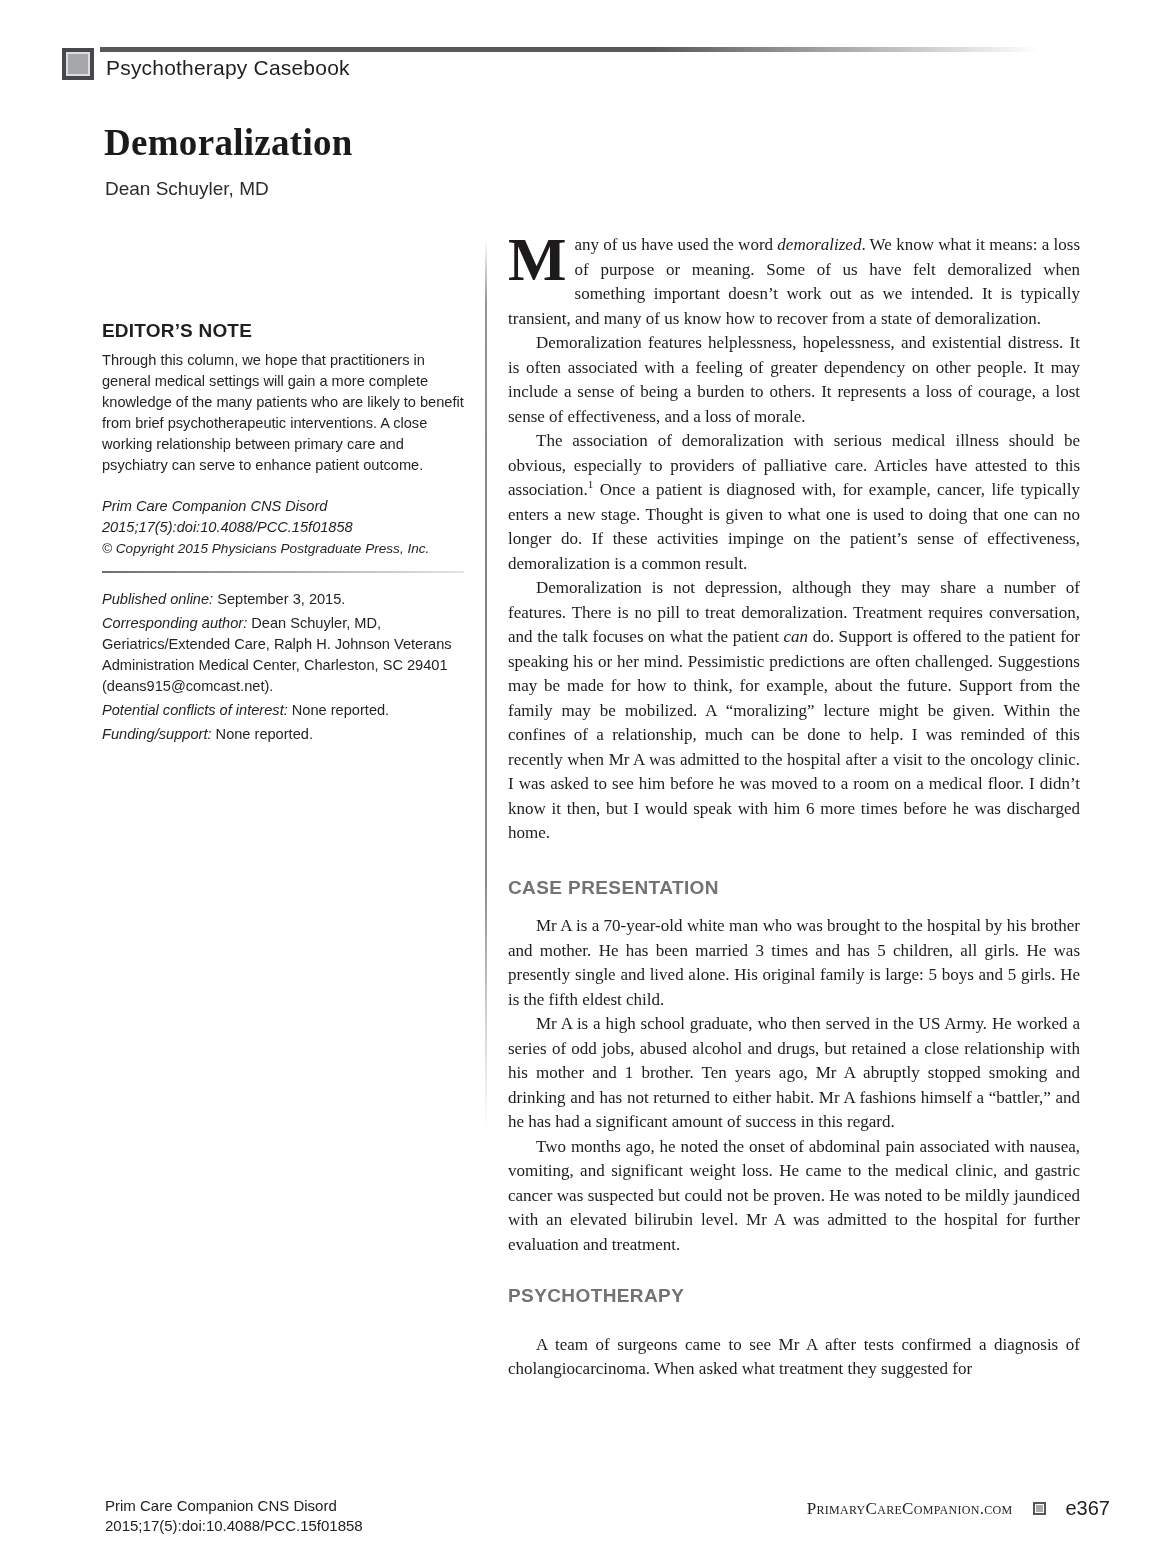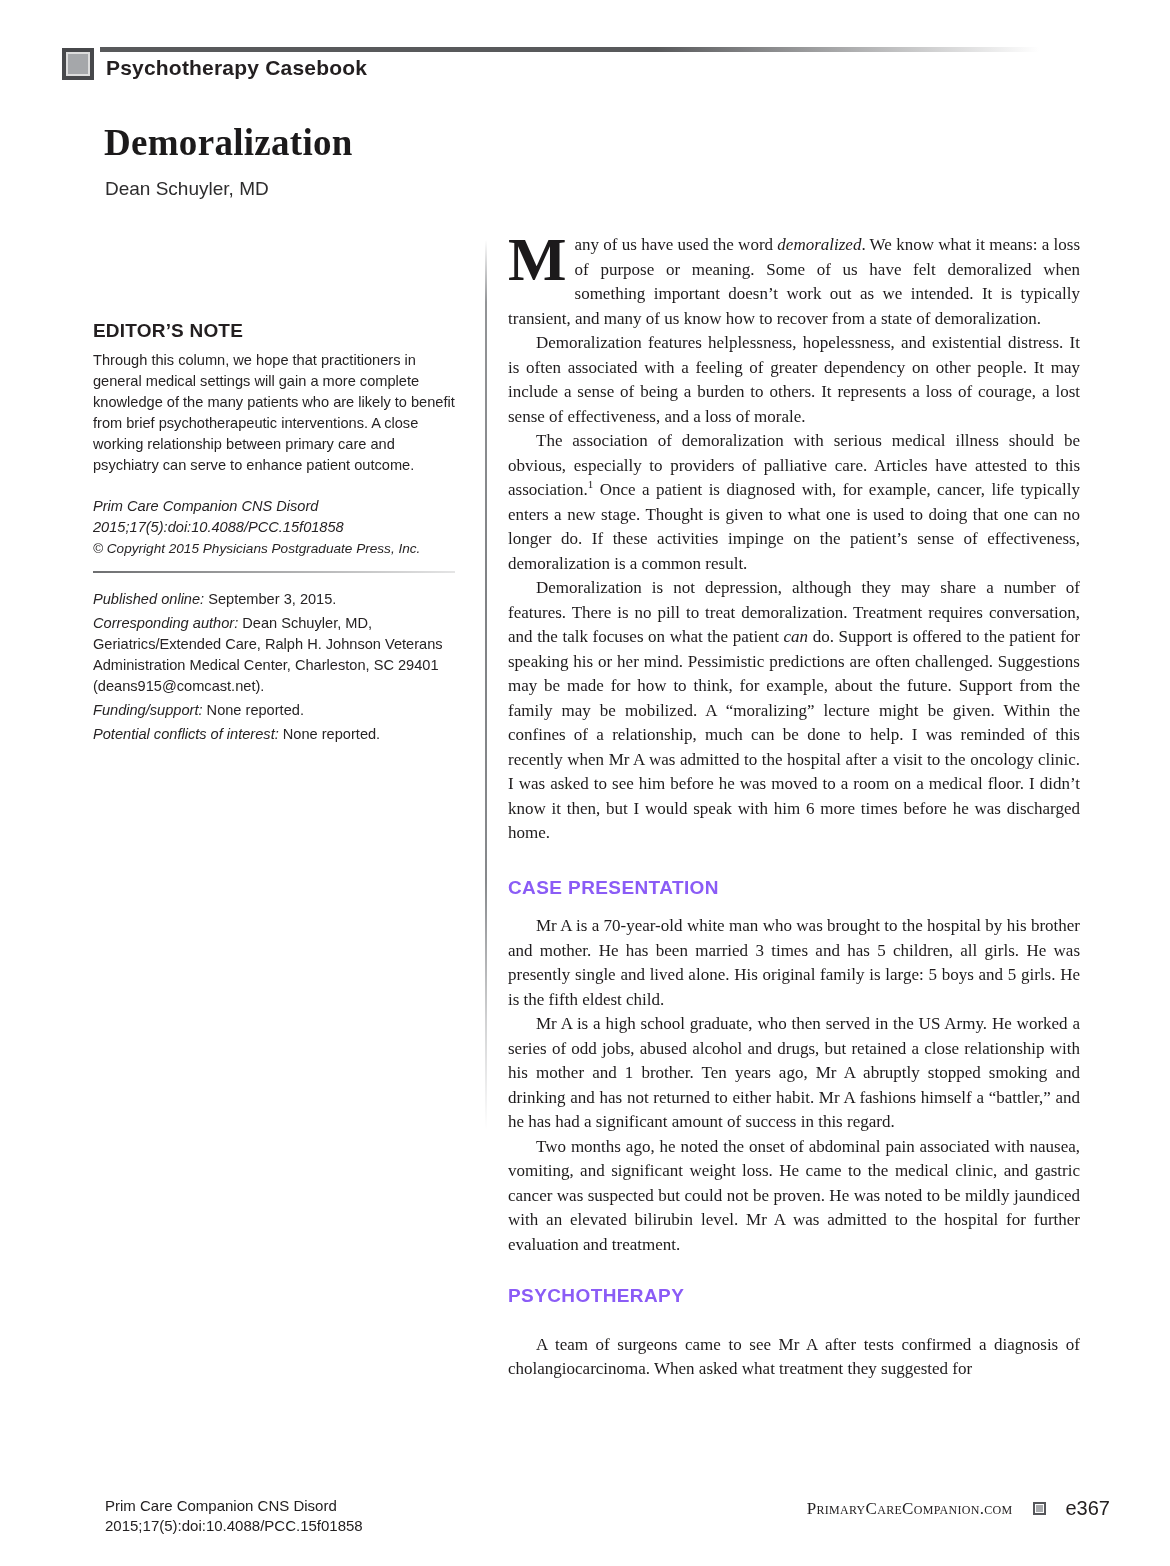--- a/index.html
+++ b/index.html
@@ -24,39 +24,39 @@
     background: #a5a7aa;
     box-shadow: 0 0 0 2px #dddddd;
   }
   .header-rule {
     position: absolute; left: 100px; top: 47px;
     width: 1010px; height: 5px;
     background: linear-gradient(to right, #58595b 0%, #58595b 55%, rgba(88,89,91,0) 93%);
   }
   .kicker {
     position: absolute; left: 106px; top: 56px;
-    font-size: 21px; font-weight: bold; letter-spacing: 0.2px;
+    font-size: 21px; font-weight: normal; letter-spacing: 0.2px;
     color: #231f20;
   }
 
   
   .title {
     position: absolute; left: 104px; top: 121px;
     font-family: "Liberation Serif", serif;
     font-size: 37px; font-weight: bold; color: #1c1a1b;
     letter-spacing: 0.3px;
   }
   .author {
     position: absolute; left: 105px; top: 178px;
     font-size: 19px; color: #2d2c2d;
   }
 
   
   .sidebar {
-    position: absolute; left: 93px; top: 320px; width: 362px;
+    position: absolute; left: 102px; top: 320px; width: 362px;
     font-size: 14.6px; line-height: 21px; color: #262324;
   }
   .sidebar h2 {
     font-size: 19px; font-weight: bold; letter-spacing: 0.2px;
     margin-bottom: 9px; color: #231f20;
   }
   .sidebar p.note { margin-bottom: 20px; }
   .sidebar p.bio { margin-bottom: 17px; }
   .sidebar .cite {
     font-style: italic; margin-bottom: 0;
@@ -93,21 +93,21 @@
   .main p { text-indent: 28px; }
   .main p.lede { text-indent: 0; }
   .dropcap {
     float: left;
     font-size: 62px; line-height: 49px; font-weight: bold;
     padding: 2px 8px 0 0; color: #1c1a1b;
   }
   .main h3 {
     font-family: "Liberation Sans", sans-serif;
     font-size: 19px; font-weight: bold; letter-spacing: 0.4px;
-    color: #8b5cf6; text-align: left;
+    color: #737373; text-align: left;
     margin-top: 30px; margin-bottom: 14px;
   }
   .main h3.psy { margin-top: 27px; margin-bottom: 24px; }
   sup { font-size: 11px; line-height: 0; }
 
   
   .footer-left {
     position: absolute; left: 105px; top: 1496px;
     font-size: 15px; line-height: 20px; color: #232021;
   }
@@ -151,22 +151,22 @@
   <p class="cite">
     <span>Prim Care Companion CNS Disord</span><br>
     <span>2015;17(5):doi:10.4088/PCC.15f01858</span><br>
     <span class="copyright">© Copyright 2015 Physicians Postgraduate Press, Inc.</span>
   </p>
 
   <div class="sidebar-rule"></div>
 
   <p class="meta-item"><span class="lbl">Published online:</span><span> September 3, 2015.</span></p>
   <p class="meta-item"><span class="lbl">Corresponding author:</span><span> Dean Schuyler, MD, Geriatrics/Extended Care, Ralph H. Johnson Veterans Administration Medical Center, Charleston, SC 29401 (deans915@comcast.net).</span></p>
+  <p class="meta-item"><span class="lbl">Potential conflicts of interest:</span><span> None reported.</span></p>
   <p class="meta-item"><span class="lbl">Funding/support:</span><span> None reported.</span></p>
-  <p class="meta-item"><span class="lbl">Potential conflicts of interest:</span><span> None reported.</span></p>
 </div>
 
 <div class="main">
   <p class="lede"><span class="dropcap">M</span><span>any of us have used the word </span><i>demoralized</i><span>. We know what it means: a loss of purpose or meaning. Some of us have felt demoralized when something important doesn’t work out as we intended. It is typically transient, and many of us know how to recover from a state of demoralization.</span></p>
 
   <p>Demoralization features helplessness, hopelessness, and existential distress. It is often associated with a feeling of greater dependency on other people. It may include a sense of being a burden to others. It represents a loss of courage, a lost sense of effectiveness, and a loss of morale.</p>
 
   <p><span>The association of demoralization with serious medical illness should be obvious, especially to providers of palliative care. Articles have attested to this association.</span><sup>1</sup><span> Once a patient is diagnosed with, for example, cancer, life typically enters a new stage. Thought is given to what one is used to doing that one can no longer do. If these activities impinge on the patient’s sense of effectiveness, demoralization is a common result.</span></p>
 
   <p><span>Demoralization is not depression, although they may share a number of features. There is no pill to treat demoralization. Treatment requires conversation, and the talk focuses on what the patient </span><i>can</i><span> do. Support is offered to the patient for speaking his or her mind. Pessimistic predictions are often challenged. Suggestions may be made for how to think, for example, about the future. Support from the family may be mobilized. A “moralizing” lecture might be given. Within the confines of a relationship, much can be done to help. I was reminded of this recently when Mr A was admitted to the hospital after a visit to the oncology clinic. I was asked to see him before he was moved to a room on a medical floor. I didn’t know it then, but I would speak with him 6 more times before he was discharged home.</span></p>

